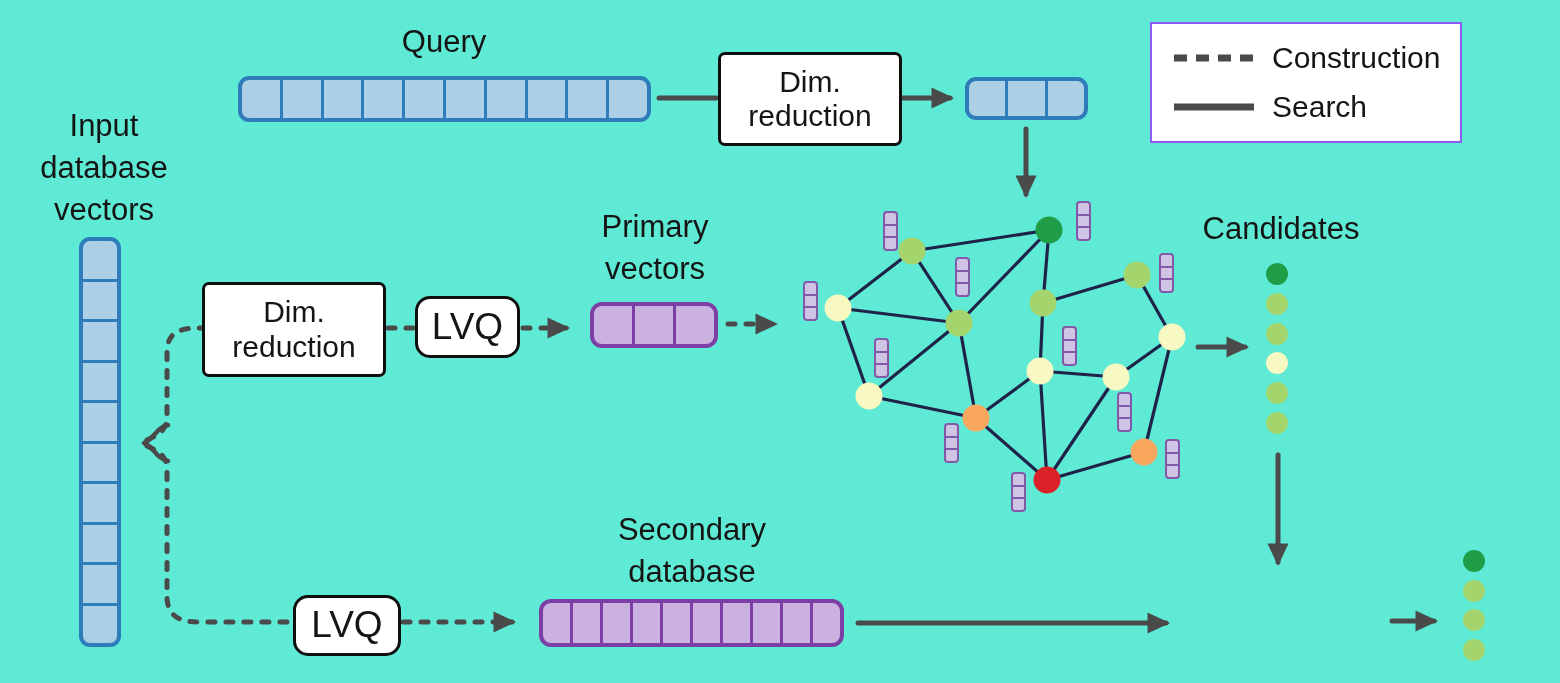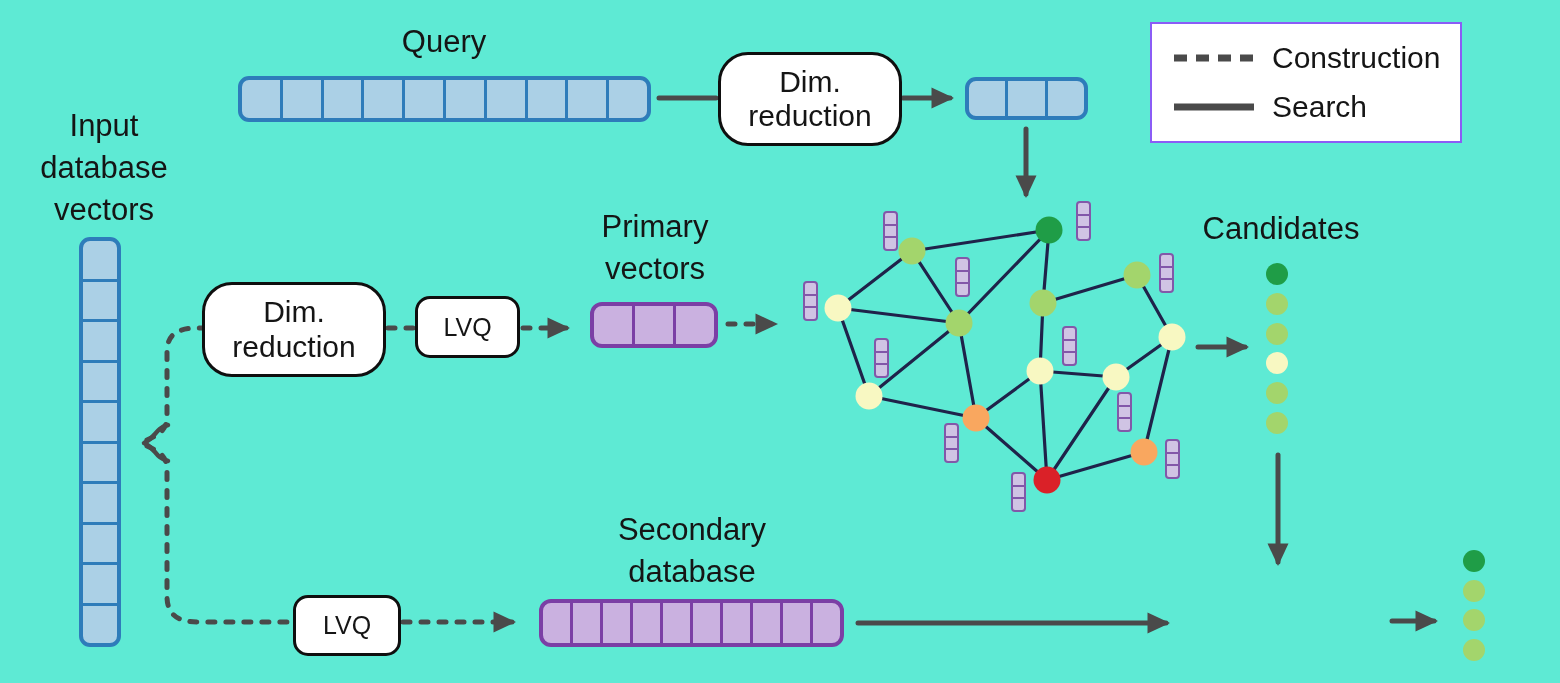--- a/index.html
+++ b/index.html
@@ -1,24 +1,24 @@
 <!DOCTYPE html>
 <html style="--blue-fill: #abd0e6; --blue-border: #2e7cba; --purple-fill: #cab1e0; --purple-border: #7b3fa5; --mini-fill: #d0c4e4; --mini-border: #8258a9; --edge: #1f234a; --arrow: #4a4a4a;"><head>
 <meta charset="utf-8">
 <style>
   html,body{margin:0;padding:0;background:#ffffff;}
   .stage{position:relative;width:1560px;height:683px;background:#5eead4;overflow:hidden;
          font-family:"Liberation Sans", sans-serif;color:#151515;}
   #net{position:absolute;left:0;top:0;z-index:1;}
   .lbl{position:absolute;transform:translate(-50%,-50%);font-size:31px;line-height:1.36;
        text-align:center;white-space:pre-line;z-index:3;color:#151515;}
-  .box{position:absolute;box-sizing:border-box;border:3px solid #0f0f0f;border-radius:30px;
+  .box{position:absolute;box-sizing:border-box;border:3px solid #0f0f0f;border-radius:7px;
        background:#ffffff;display:flex;align-items:center;justify-content:center;
        font-size:30px;line-height:1.15;text-align:center;white-space:pre-line;z-index:3;}
-  .box-sm{border-radius:15px;font-size:25px;}
+  .box-sm{border-radius:15px;font-size:37px;}
   .box-rerank{border-width:2.5px;border-color:#2b2f58;border-radius:20px;}
   .vec{position:absolute;box-sizing:border-box;display:flex;overflow:hidden;z-index:3;}
   .vec-blue{background:var(--blue-fill);border:4px solid var(--blue-border);border-radius:11px;}
   .vec-purple{background:var(--purple-fill);border:4px solid var(--purple-border);border-radius:12px;}
   .vec-vert{flex-direction:column;}
   .vec > .cell{flex:1;}
   .vec-blue > .cell + .cell{border-left:3px solid var(--blue-border);}
   .vec-blue.vec-vert > .cell + .cell{border-left:none;border-top:3px solid var(--blue-border);}
   .vec-purple > .cell + .cell{border-left:3.5px solid var(--purple-border);}
   .mini{position:absolute;box-sizing:border-box;width:15px;height:40px;background:var(--mini-fill);

